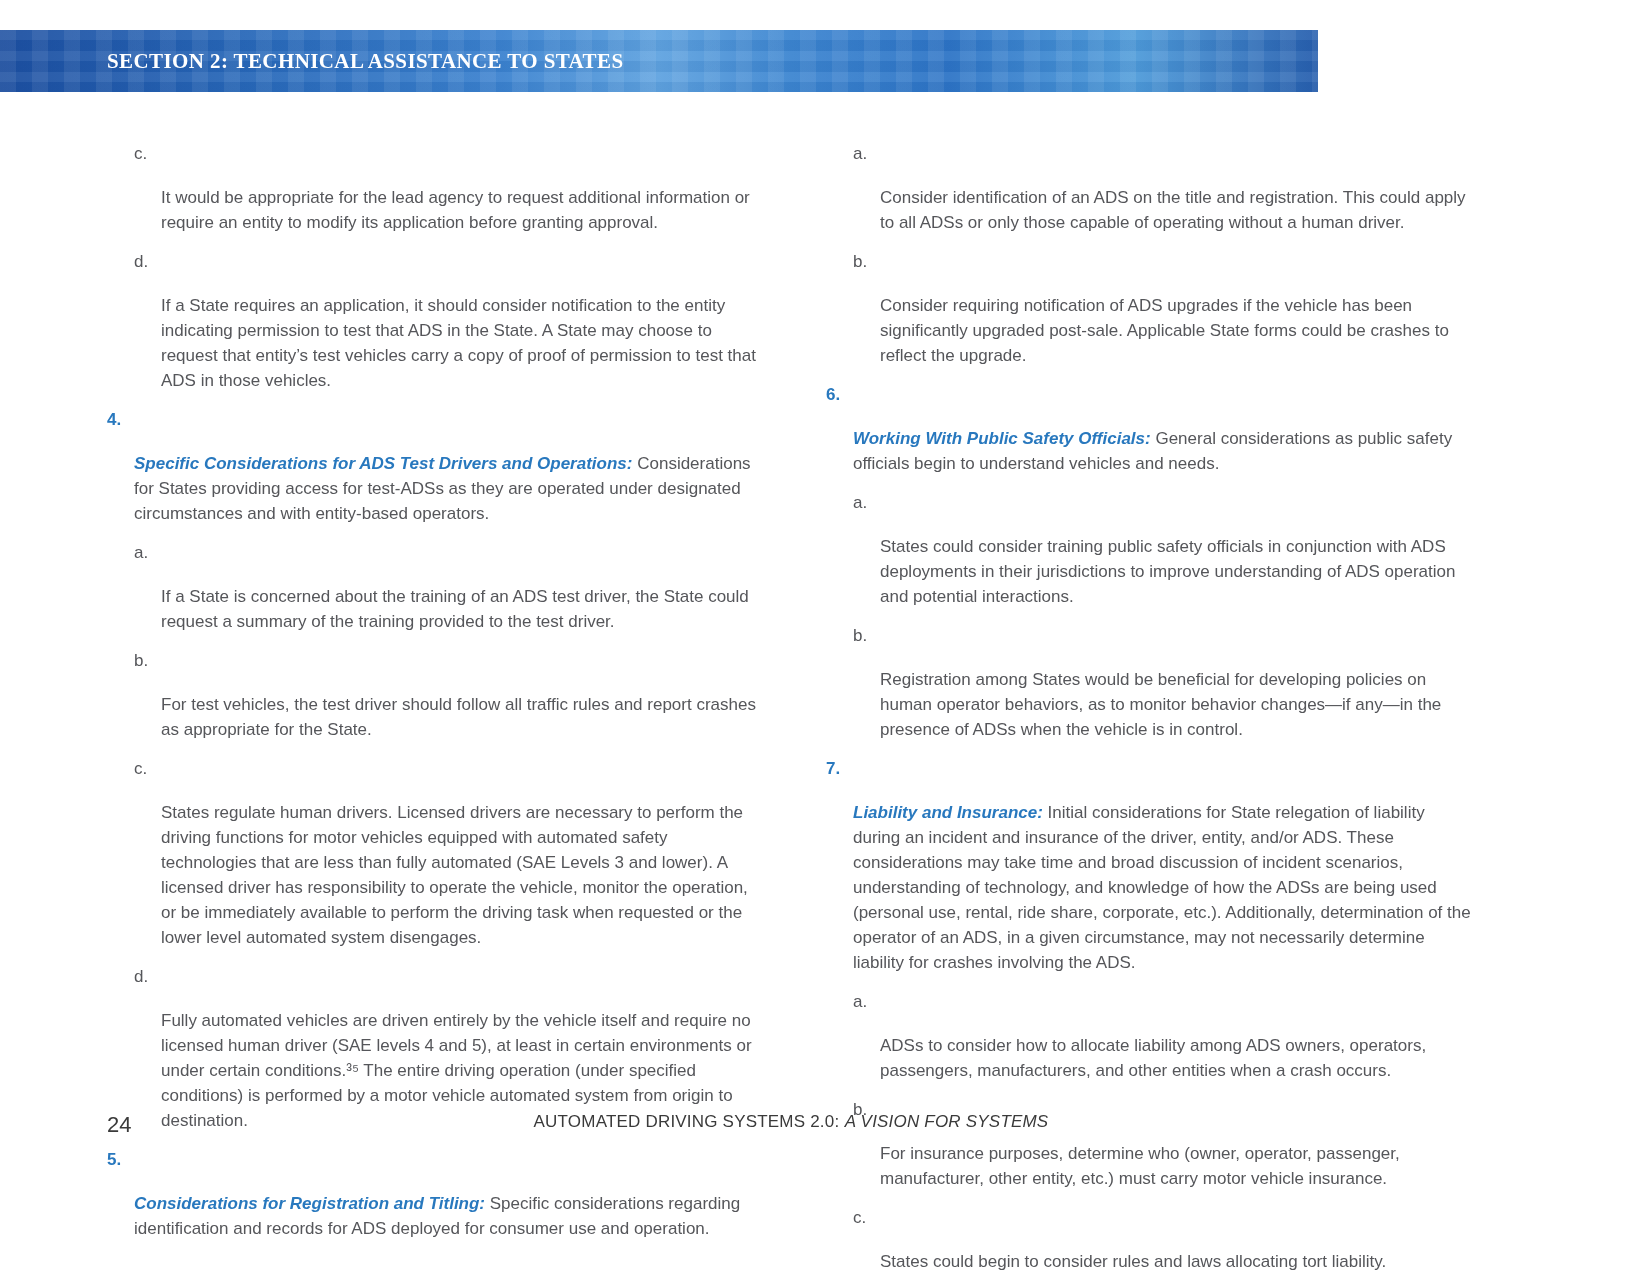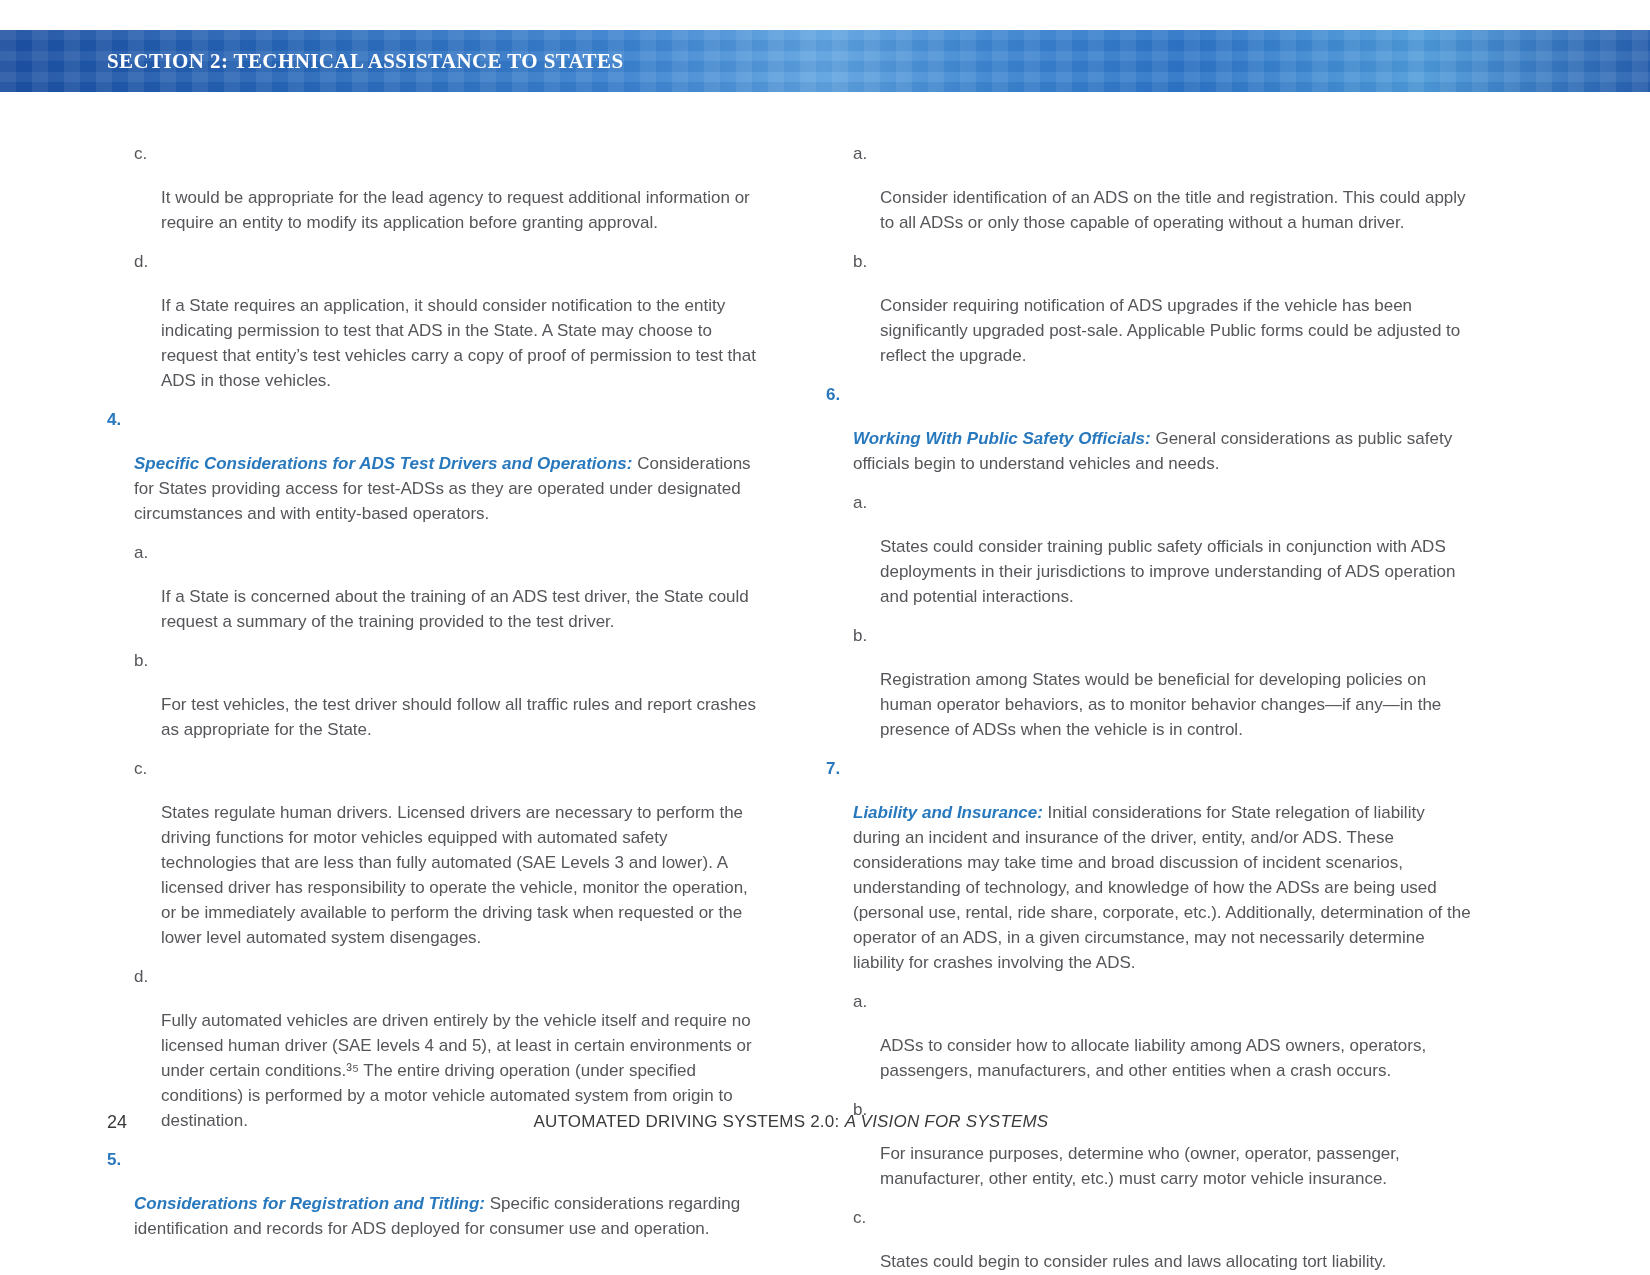--- a/index.html
+++ b/index.html
@@ -8,21 +8,21 @@
   }
   html,body{margin:0;padding:0;}
   body{
     width:1650px;height:1275px;position:relative;overflow:hidden;
     background:#ffffff;
     font-family:"Liberation Sans", sans-serif;
     color:var(--body-text);
   }
   
   .banner{
-    position:absolute;top:30px;left:0;width:1650px;height:62px;
+    position:absolute;top:30px;left:0;width:1318px;height:62px;
     background:linear-gradient(90deg,#1c4fa1 0%,#2767b8 18%,#3b82cf 38%,#5fa3e0 50%,#3c85d0 60%,#2d74c6 72%,#4e9bda 86%,#275fae 100%);
   }
   .banner::after{
     content:"";position:absolute;inset:0;pointer-events:none;
     background-image:
       repeating-linear-gradient(90deg, rgba(255,255,255,0.07) 0 16px, rgba(255,255,255,0) 16px 32px),
       repeating-linear-gradient(180deg, rgba(255,255,255,0.06) 0 10px, rgba(13,40,90,0.05) 10px 21px);
   }
   .banner-title{
     position:absolute;left:107px;top:50%;transform:translateY(-50%);
@@ -41,21 +41,21 @@
   .item{display:flex;margin:0 0 14px 0;}
   .item.section{margin-top:13px;}
   .item.para{padding-left:27px;}
   .item .marker{flex:0 0 27px;}
   .item.section .marker{color:var(--accent);font-weight:700;}
   .item .body{flex:1;margin-top:44px;}
   .item .heading{color:var(--accent);font-weight:700;font-style:italic;}
   
   .footer-num{
     position:absolute;left:107px;top:1112px;
-    font-size:18px;color:#3a3a3a;
+    font-size:22px;color:#3a3a3a;
   }
   .footer-center{
     position:absolute;left:107px;top:1112px;width:1368px;
     text-align:center;font-size:17px;color:#3a3a3a;letter-spacing:0.2px;
   }
   .footer-center .italic{font-style:italic;}
   .footer-center .title-part{margin-right:0.32em;text-align:right;}
 </style>
 </head>
 <body>
@@ -99,21 +99,21 @@
         <div class="body"><span class="heading">Considerations for Registration and Titling:</span> Specific considerations regarding identification and records for ADS deployed for consumer use and operation.</div>
       </div>
     </div>
   <div class="column">
       <div class="item para">
         <span class="marker">a.</span>
         <div class="body">Consider identification of an ADS on the title and registration. This could apply to all ADSs or only those capable of operating without a human driver.</div>
       </div>
       <div class="item para">
         <span class="marker">b.</span>
-        <div class="body">Consider requiring notification of ADS upgrades if the vehicle has been significantly upgraded post-sale. Applicable Public forms could be adjusted to reflect the upgrade.</div>
+        <div class="body">Consider requiring notification of ADS upgrades if the vehicle has been significantly upgraded post-sale. Applicable State forms could be crashes to reflect the upgrade.</div>
       </div>
       <div class="item section">
         <span class="marker">6.</span>
         <div class="body"><span class="heading">Working With Public Safety Officials:</span> General considerations as public safety officials begin to understand vehicles and needs.</div>
       </div>
       <div class="item para">
         <span class="marker">a.</span>
         <div class="body">States could consider training public safety officials in conjunction with ADS deployments in their jurisdictions to improve understanding of ADS operation and potential interactions.</div>
       </div>
       <div class="item para">

